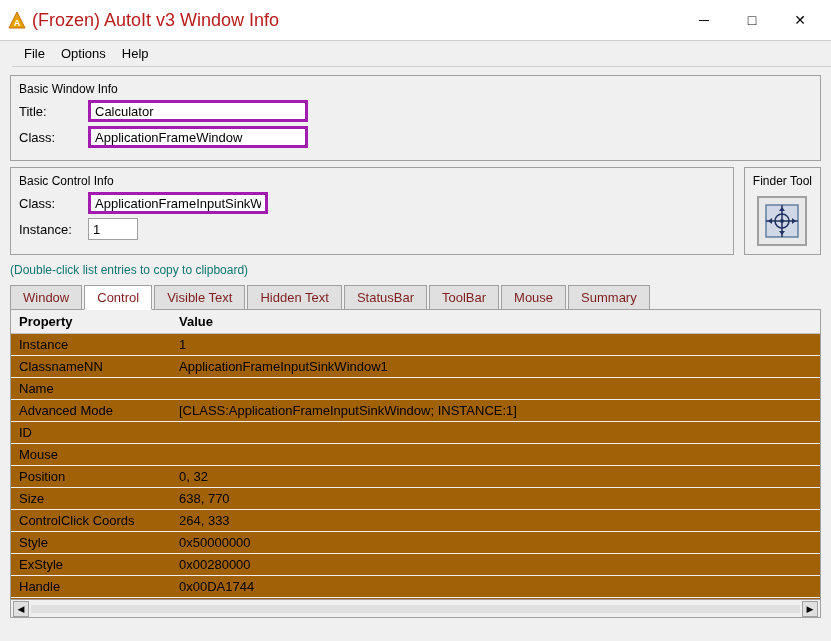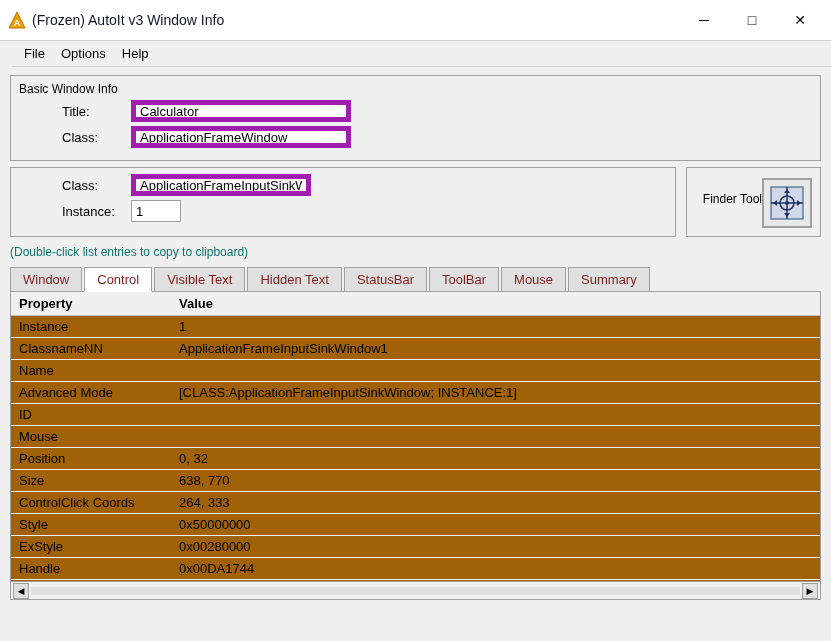--- a/index.html
+++ b/index.html
@@ -21,22 +21,22 @@
       padding: 6px 8px;
       border-bottom: 1px solid #d0d0d0;
       user-select: none;
     }
     .title-bar-left {
       display: flex;
       align-items: center;
       gap: 6px;
     }
     .title-text {
-      font-size: 14px;
-      color: #0f172a;
+      font-size: 18px;
+      color: #b91c1c;
     }
     .title-bar-controls {
       display: flex;
       gap: 2px;
     }
     .title-btn {
       width: 46px;
       height: 28px;
       background: transparent;
       border: none;
@@ -80,41 +80,40 @@
     .section-title {
       font-size: 12px;
       color: #000;
       margin-bottom: 4px;
     }
     .field-row {
       display: flex;
       align-items: center;
       margin-bottom: 4px;
       gap: 4px;
-      margin-left: 43px;
     }
     .field-label {
       width: 65px;
       color: #000;
       font-size: 13px;
     }
     .field-input {
       height: 22px;
-      border: 5px solid #a21caf;
+      border: 3px solid #a21caf;
       background: #ffffff;
       padding: 2px 4px;
       font-size: 13px;
       width: 220px;
     }
     .finder-tool-box {
       border: 1px solid #a0a0a0;
-      padding: 6px 8px 8px 16px;
-      background: #f0f0f0;
-      display: flex;
-      flex-direction: row;
+      padding: 6px 8px 8px 8px;
+      background: #f0f0f0;
+      display: flex;
+      flex-direction: column;
       align-items: center;
     }
     .instance-input {
       width: 50px;
       height: 22px;
       border: 1px solid #a0a0a0;
       background: #ffffff;
       padding: 2px 4px;
       font-size: 13px;
     }
@@ -272,20 +271,21 @@
       <input class="field-input" type="text" value="Calculator" style="">
     </div>
     <div class="field-row">
       <span class="field-label">Class:</span>
       <input class="field-input" type="text" value="ApplicationFrameWindow" style="">
     </div>
   </div>
 
   <div style="display:flex; gap:10px; margin-bottom:6px;">
     <div class="section-box" style="flex:1; margin-bottom:0;">
+      <div class="section-title">Basic Control Info</div>
       <div class="field-row">
         <span class="field-label">Class:</span>
         <input class="field-input" type="text" style="width: 180px;" value="ApplicationFrameInputSinkWin">
       </div>
       <div class="field-row">
         <span class="field-label">Instance:</span>
         <input class="instance-input" type="text" value="1" style="">
       </div>
     </div>
 

